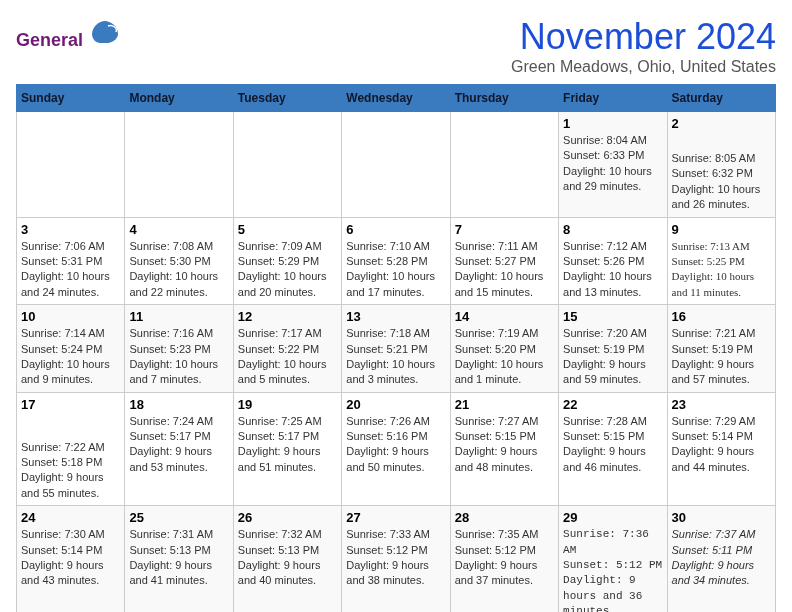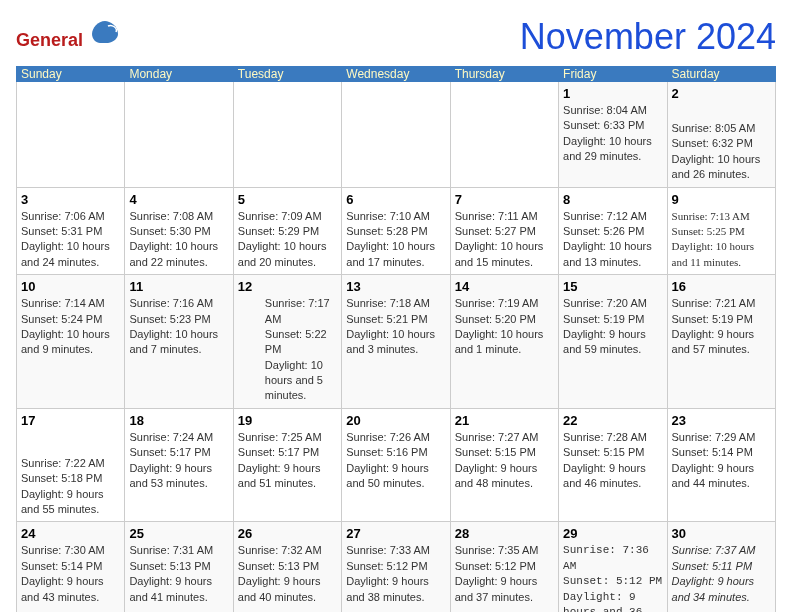--- a/index.html
+++ b/index.html
@@ -15,21 +15,21 @@
       justify-content: space-between;
       align-items: flex-start;
       margin-bottom: 8px;
     }
     .logo {
       display: flex;
       align-items: center;
     }
     .logo-text-general {
       font-size: 18px;
-      color: #b91c1c;
+      color: #701a75;
       font-weight: bold;
     }
     .logo-text-blue {
       font-size: 18px;
       color: #3a7abf;
       font-weight: bold;
     }
     .logo-icon {
       width: 30px;
       height: 30px;
@@ -47,25 +47,25 @@
       font-size: 16px;
       color: #555;
     }
     table {
       width: 100%;
       border-collapse: collapse;
       font-size: 11px;
     }
     thead tr th {
       background-color: #3a7abf;
-      color: #fef9c3;
-      padding: 0 4px;
+      color: #0f172a;
+      padding: 6px 4px;
       text-align: left;
       font-size: 12px;
-      font-weight: normal;
+      font-weight: bold;
       border: 1px solid #3a7abf;
     }
     tbody tr td {
       border: 1px solid #ccc;
       vertical-align: top;
       padding: 4px;
       width: 14.28%;
       height: 80px;
       background: #fff;
     }
@@ -96,20 +96,21 @@
         <span class="logo-text-general">General</span>
         <svg class="logo-icon" viewBox="0 0 30 30">
           <path d="M15 5 C20 5 28 10 28 18 C28 22 24 26 18 27 L10 27 C6 27 2 23 2 18 C2 12 8 5 15 5Z" fill="#3a7abf"></path>
           <path d="M18 10 C22 8 28 12 26 16" fill="none" stroke="white" stroke-width="1.5"></path>
         </svg>
       </div>
     </div>
   </div>
   <div class="title-section">
     <div class="month-title">November 2024</div>
+    <div class="location">Green Meadows, Ohio, United States</div>
   </div>
 </div>
 
 <table>
   <thead>
     <tr>
     <th>Sunday</th>
         <th>Monday</th>
         <th>Tuesday</th>
         <th>Wednesday</th>
@@ -190,21 +191,21 @@
 Daylight: 10 hours and 9 minutes.</div>
         </td>
         <td>
           <span class="day-number">11</span>
           <div class="day-info" style="white-space: pre-line;">Sunrise: 7:16 AM
 Sunset: 5:23 PM
 Daylight: 10 hours and 7 minutes.</div>
         </td>
         <td>
           <span class="day-number">12</span>
-          <div class="day-info" style="white-space: pre-line; margin-left: 27px;">Sunrise: 7:17 AM
+          <div class="day-info" style="white-space: pre-line;">Sunrise: 7:17 AM
 Sunset: 5:22 PM
 Daylight: 10 hours and 5 minutes.</div>
         </td>
         <td>
           <span class="day-number">13</span>
           <div class="day-info" style="white-space: pre-line;">Sunrise: 7:18 AM
 Sunset: 5:21 PM
 Daylight: 10 hours and 3 minutes.</div>
         </td>
         <td>

